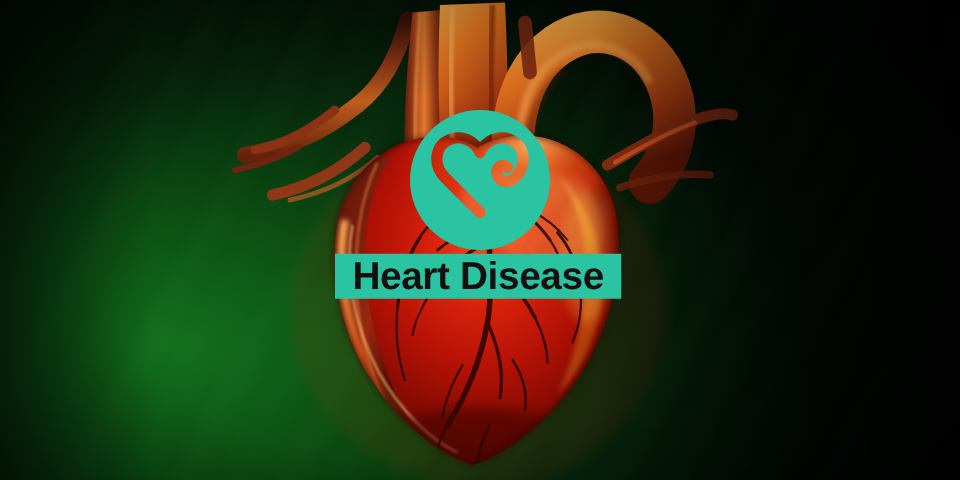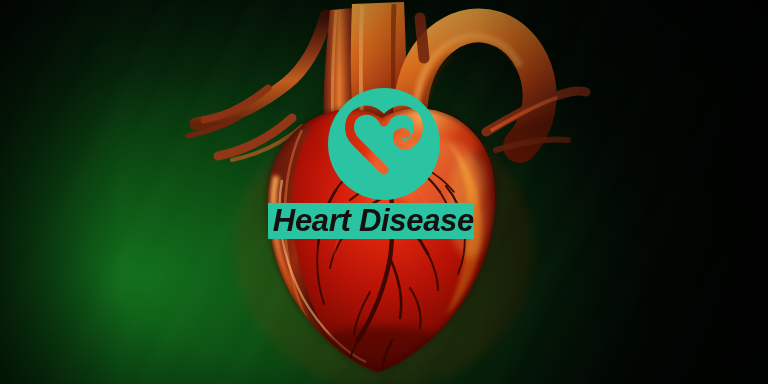--- a/index.html
+++ b/index.html
@@ -63,26 +63,25 @@
     top: 88px;
     width: 112px;
     height: 112px;
   }
 
   
   .banner {
     position: absolute;
     left: 268px;
     top: 203px;
-    width: 206px;
+    width: 229px;
     height: 36px;
     display: flex;
     align-items: center;
-    justify-content: flex-end;
-    font-style: italic;
+    justify-content: center;
   }
   .banner-label {
     font-family: "Liberation Sans", sans-serif;
     font-weight: 700;
     font-size: 31px;
     letter-spacing: -0.3px;
     line-height: 1;
     white-space: nowrap;
     color: #15100f;
     transform: translateY(-1px);

